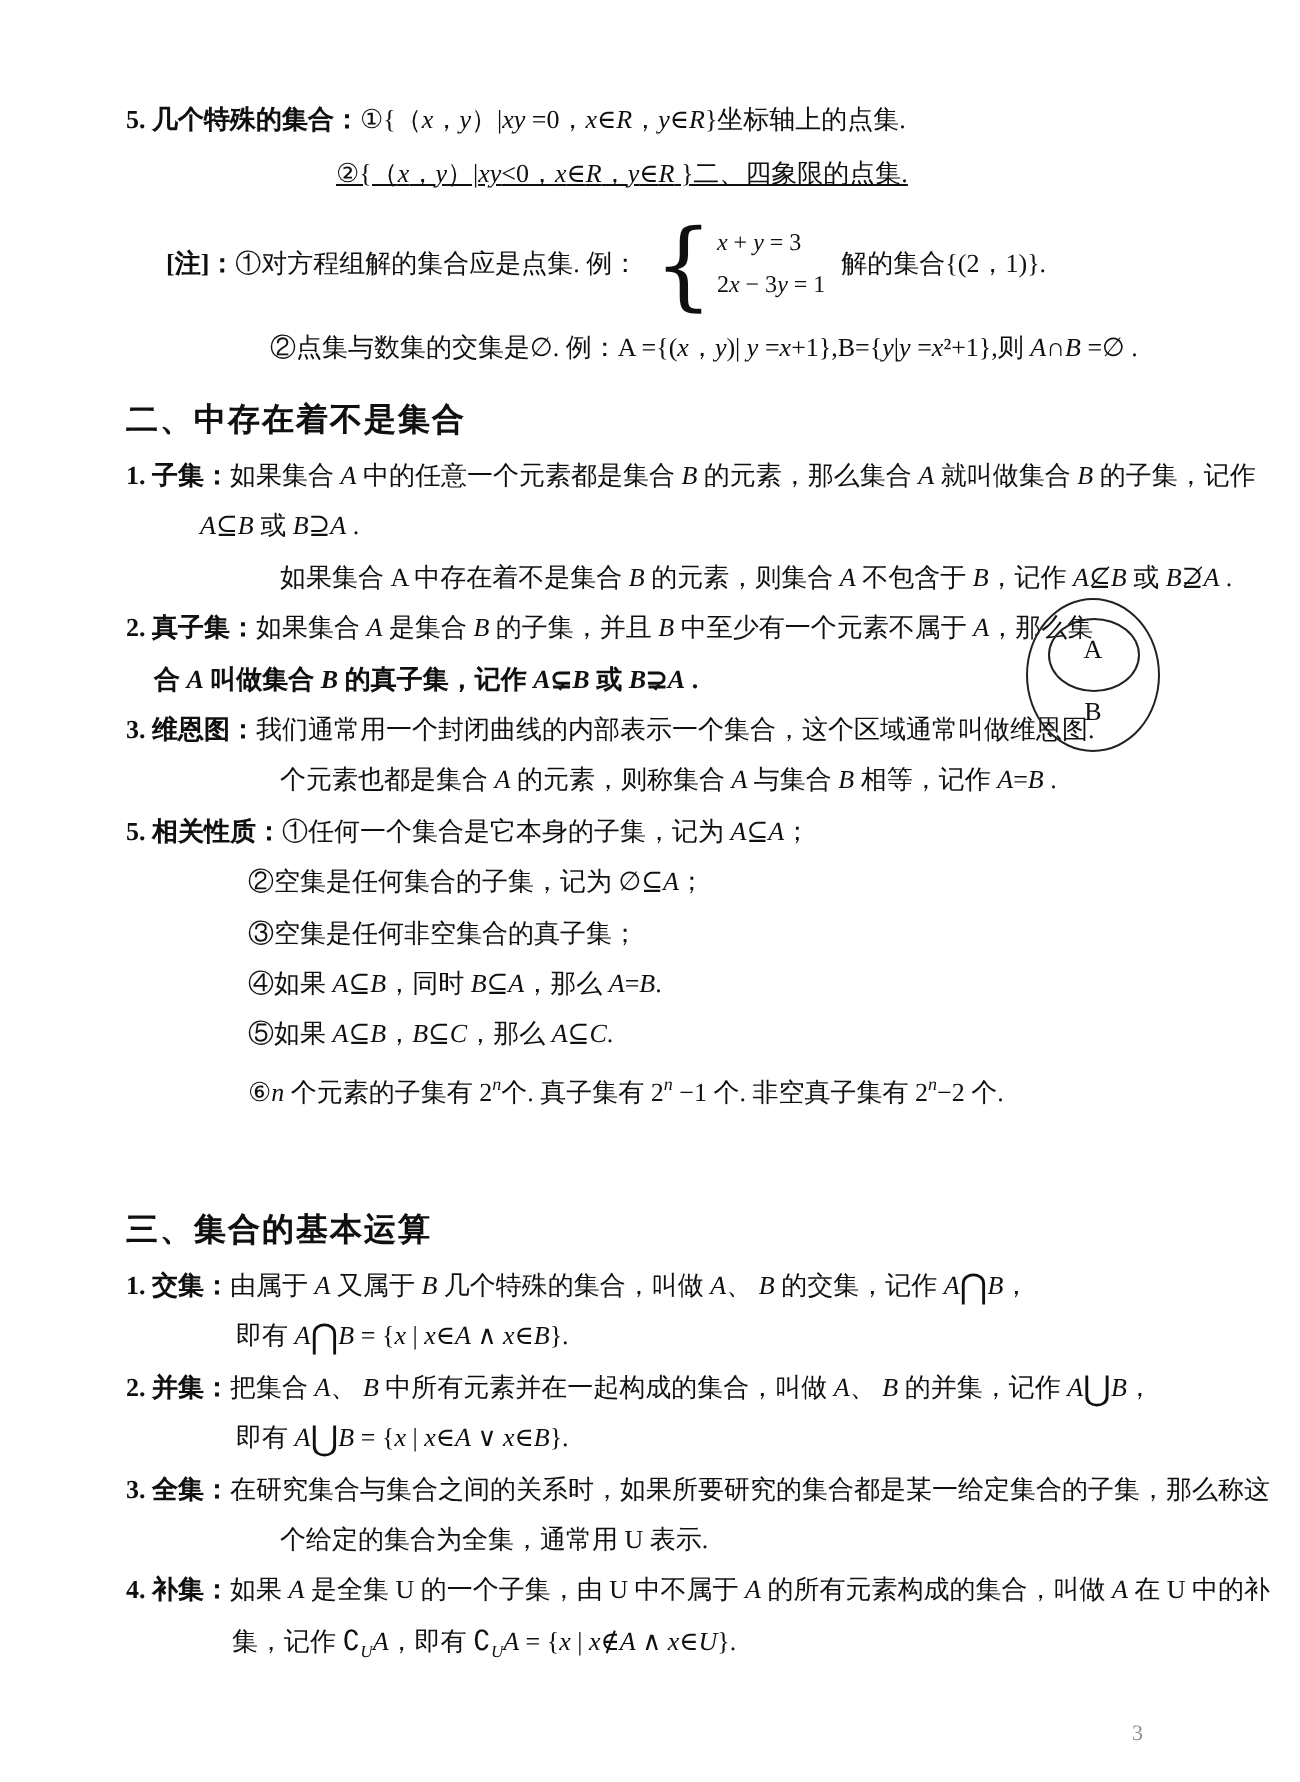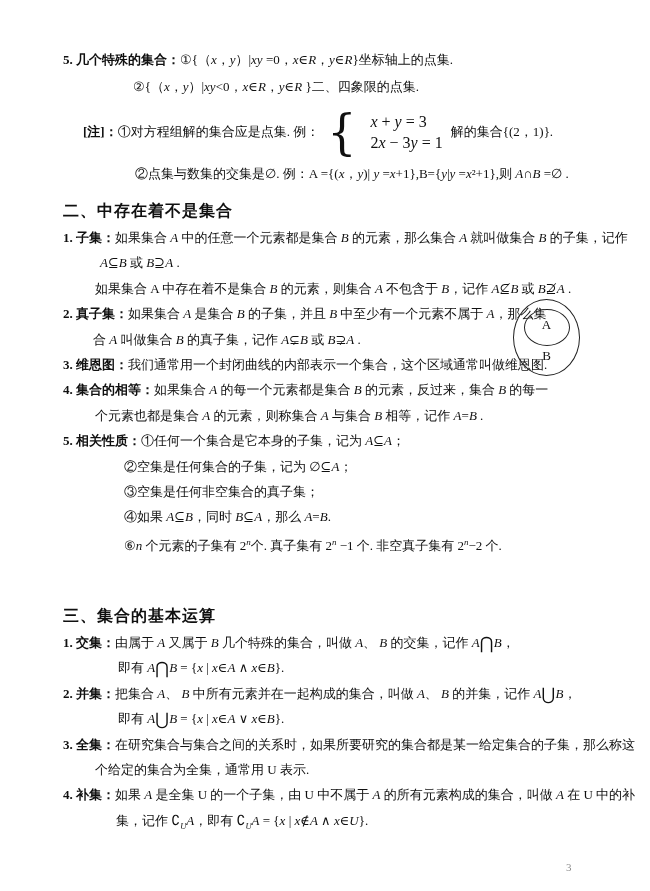--- a/index.html
+++ b/index.html
@@ -14,44 +14,44 @@
     box-sizing:border-box;
     padding:46px 0 0 63px;
   }
   .l{white-space:nowrap;line-height:25.4px;height:25.4px;}
   .l27{line-height:27px;height:27px;}
   .seg-b{font-weight:bold;}
   .seg-i{font-style:italic;font-family:"Liberation Serif","DejaVu Serif",serif;}
   .seg-supi{font-size:9px;vertical-align:super;font-style:italic;}
   .seg-sub{font-size:8.5px;vertical-align:sub;font-style:italic;}
   .seg-op{font-size:17px;vertical-align:-2px;font-family:"DejaVu Sans",sans-serif;line-height:1;}
-  .seg-cmp{font-family:"DejaVu Sans",sans-serif;font-size:14px;}  .ml30{margin-left:30px;}
-  .ml37{margin-left:37px;}  .ml52{margin-left:32px;}
+  .seg-cmp{font-family:"DejaVu Sans",sans-serif;font-size:14px;}  .ml30{margin-left:14px;font-weight:bold;}
+  .ml37{margin-left:37px;}  .ml52{margin-left:77px;}
   .ml53{margin-left:53px;}  .ml55{margin-left:55px;}
   .ml61{margin-left:61px;}  .ml72{margin-left:72px;}
-  .ml105{margin-left:70px;}
+  .ml105{margin-left:105px;text-decoration:underline;}
   .sec-head{
     font-size:16px;font-weight:bold;line-height:28px;height:28px;
     white-space:nowrap;letter-spacing:1px;
   }
   .head2{margin-top:10px;}
   .head3{margin-top:47px;}
   .note-row{
     display:flex;align-items:center;
     margin-top:6px;margin-left:20px;
     height:52px;white-space:nowrap;
   }
   .eq-system{display:flex;align-items:center;margin:0 8px;}
   .brace{
     font-size:46px;font-weight:400;line-height:42px;
     font-family:"DejaVu Serif",serif;
     transform:scaleY(1.05);margin-right:2px;
   }
   .eq-col{display:flex;flex-direction:column;}
-  .eq{font-size:16px;line-height:21px;white-space:nowrap;margin-left:12px;}
+  .eq{font-size:12px;line-height:21px;white-space:nowrap;}
   .gap4{margin-top:2px;}
   .venn{position:absolute;left:513px;top:299px;width:70px;height:80px;}
   .venn-outer{position:absolute;left:0;top:0;width:67px;height:77px;
     border:1.3px solid #222;border-radius:50%;box-sizing:border-box;}
   .venn-inner{position:absolute;left:11px;top:10px;width:46px;height:37px;
     border:1.3px solid #222;border-radius:50%;box-sizing:border-box;}
   .venn-a{position:absolute;left:0;top:19px;width:67px;text-align:center;
     font-size:13px;line-height:14px;}
   .venn-b{position:absolute;left:0;top:50px;width:67px;text-align:center;
     font-size:13px;line-height:14px;}
@@ -81,26 +81,26 @@
   <div class="l l27 ml72 gap4"><span>②点集与数集的交集是∅. 例：A ={(</span><span class="seg-i">x</span><span>，</span><span class="seg-i">y</span><span>)| </span><span class="seg-i">y</span><span> =</span><span class="seg-i">x</span><span>+1},B={</span><span class="seg-i">y</span><span>|</span><span class="seg-i">y</span><span> =</span><span class="seg-i">x</span><span>²+1},则 </span><span class="seg-i">A</span><span>∩</span><span class="seg-i">B</span><span> =∅ .</span></div>
 
   <div class="sec-head head2">二、中存在着不是集合</div>
 
   <div class="l"><span class="seg-b">1. </span><span class="seg-b">子集：</span><span>如果集合 </span><span class="seg-i">A</span><span> 中的任意一个元素都是集合 </span><span class="seg-i">B</span><span> 的元素，那么集合 </span><span class="seg-i">A</span><span> 就叫做集合 </span><span class="seg-i">B</span><span> 的子集，记作</span></div>
   <div class="l ml37"><span class="seg-i">A</span><span>⊆</span><span class="seg-i">B</span><span> 或 </span><span class="seg-i">B</span><span>⊇</span><span class="seg-i">A</span><span> .</span></div>
   <div class="l ml52"><span>如果集合 A 中存在着不是集合 </span><span class="seg-i">B</span><span> 的元素，则集合 </span><span class="seg-i">A</span><span> 不包含于 </span><span class="seg-i">B</span><span>，记作 </span><span class="seg-i">A</span><span>⊈</span><span class="seg-i">B</span><span> 或 </span><span class="seg-i">B</span><span>⊉</span><span class="seg-i">A</span><span> .</span></div>
   <div class="l"><span class="seg-b">2. </span><span class="seg-b">真子集：</span><span>如果集合 </span><span class="seg-i">A</span><span> 是集合 </span><span class="seg-i">B</span><span> 的子集，并且 </span><span class="seg-i">B</span><span> 中至少有一个元素不属于 </span><span class="seg-i">A</span><span>，那么集</span></div>
   <div class="l ml30"><span>合 </span><span class="seg-i">A</span><span> 叫做集合 </span><span class="seg-i">B</span><span> 的真子集，记作 </span><span class="seg-i">A</span><span>⊊</span><span class="seg-i">B</span><span> 或 </span><span class="seg-i">B</span><span>⊋</span><span class="seg-i">A</span><span> .</span></div>
   <div class="l"><span class="seg-b">3. </span><span class="seg-b">维恩图：</span><span>我们通常用一个封闭曲线的内部表示一个集合，这个区域通常叫做维恩图.</span></div>
-  <div class="l"><span class="seg-b">4. </span><span class="seg-b">集合的相等：</span><span>如果集合 </span><span class="seg-i">A</span><span> 的每一个元素都是集合 </span><span class="seg-i">B</span><span> 的元素，反过来，集合 </span><span class="seg-i">B</span><span> 的每一</span></div>
   <div class="l ml52"><span>个元素也都是集合 </span><span class="seg-i">A</span><span> 的元素，则称集合 </span><span class="seg-i">A</span><span> 与集合 </span><span class="seg-i">B</span><span> 相等，记作 </span><span class="seg-i">A</span><span>=</span><span class="seg-i">B</span><span> .</span></div>
   <div class="l"><span class="seg-b">5. </span><span class="seg-b">相关性质：</span><span>①任何一个集合是它本身的子集，记为 </span><span class="seg-i">A</span><span>⊆</span><span class="seg-i">A</span><span>；</span></div>
   <div class="l ml61"><span>②空集是任何集合的子集，记为 ∅⊆</span><span class="seg-i">A</span><span>；</span></div>
   <div class="l ml61"><span>③空集是任何非空集合的真子集；</span></div>
   <div class="l ml61"><span>④如果 </span><span class="seg-i">A</span><span>⊆</span><span class="seg-i">B</span><span>，同时 </span><span class="seg-i">B</span><span>⊆</span><span class="seg-i">A</span><span>，那么 </span><span class="seg-i">A</span><span>=</span><span class="seg-i">B</span><span>.</span></div>
+  <div class="l ml61"><span>⑤如果 </span><span class="seg-i">A</span><span>⊆</span><span class="seg-i">B</span><span>，</span><span class="seg-i">B</span><span>⊆</span><span class="seg-i">C</span><span>，那么 </span><span class="seg-i">A</span><span>⊆</span><span class="seg-i">C</span><span>.</span></div>
   <div class="l ml61"><span>⑥</span><span class="seg-i">n</span><span> 个元素的子集有 2</span><span class="seg-supi">n</span><span>个. 真子集有 2</span><span class="seg-supi">n</span><span> −1 个. 非空真子集有 2</span><span class="seg-supi">n</span><span>−2 个.</span></div>
 
   <div class="sec-head head3">三、集合的基本运算</div>
 
   <div class="l"><span class="seg-b">1. </span><span class="seg-b">交集：</span><span>由属于 </span><span class="seg-i">A</span><span> 又属于 </span><span class="seg-i">B</span><span> 几个特殊的集合，叫做 </span><span class="seg-i">A</span><span>、 </span><span class="seg-i">B</span><span> 的交集，记作 </span><span class="seg-i">A</span><span class="seg-op">⋂</span><span class="seg-i">B</span><span>，</span></div>
   <div class="l ml55"><span>即有 </span><span class="seg-i">A</span><span class="seg-op">⋂</span><span class="seg-i">B</span><span> = {</span><span class="seg-i">x</span><span> | </span><span class="seg-i">x</span><span>∈</span><span class="seg-i">A</span><span> ∧ </span><span class="seg-i">x</span><span>∈</span><span class="seg-i">B</span><span>}.</span></div>
   <div class="l"><span class="seg-b">2. </span><span class="seg-b">并集：</span><span>把集合 </span><span class="seg-i">A</span><span>、 </span><span class="seg-i">B</span><span> 中所有元素并在一起构成的集合，叫做 </span><span class="seg-i">A</span><span>、 </span><span class="seg-i">B</span><span> 的并集，记作 </span><span class="seg-i">A</span><span class="seg-op">⋃</span><span class="seg-i">B</span><span>，</span></div>
   <div class="l ml55"><span>即有 </span><span class="seg-i">A</span><span class="seg-op">⋃</span><span class="seg-i">B</span><span> = {</span><span class="seg-i">x</span><span> | </span><span class="seg-i">x</span><span>∈</span><span class="seg-i">A</span><span> ∨ </span><span class="seg-i">x</span><span>∈</span><span class="seg-i">B</span><span>}.</span></div>
   <div class="l"><span class="seg-b">3. </span><span class="seg-b">全集：</span><span>在研究集合与集合之间的关系时，如果所要研究的集合都是某一给定集合的子集，那么称这</span></div>
   <div class="l ml52"><span>个给定的集合为全集，通常用 U 表示.</span></div>

